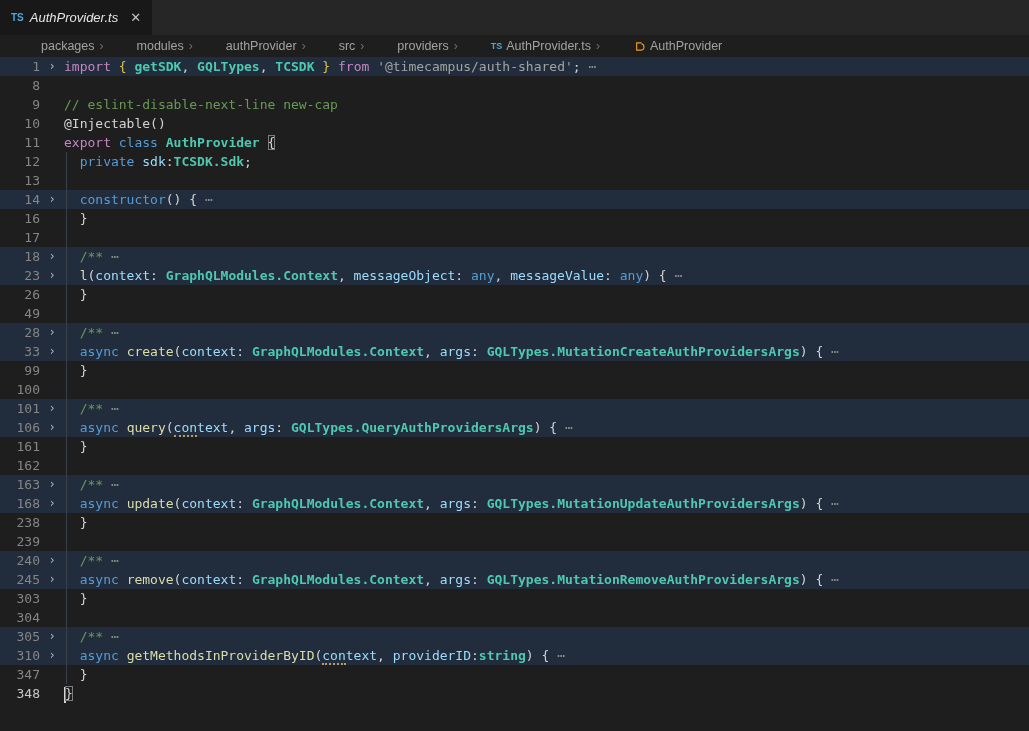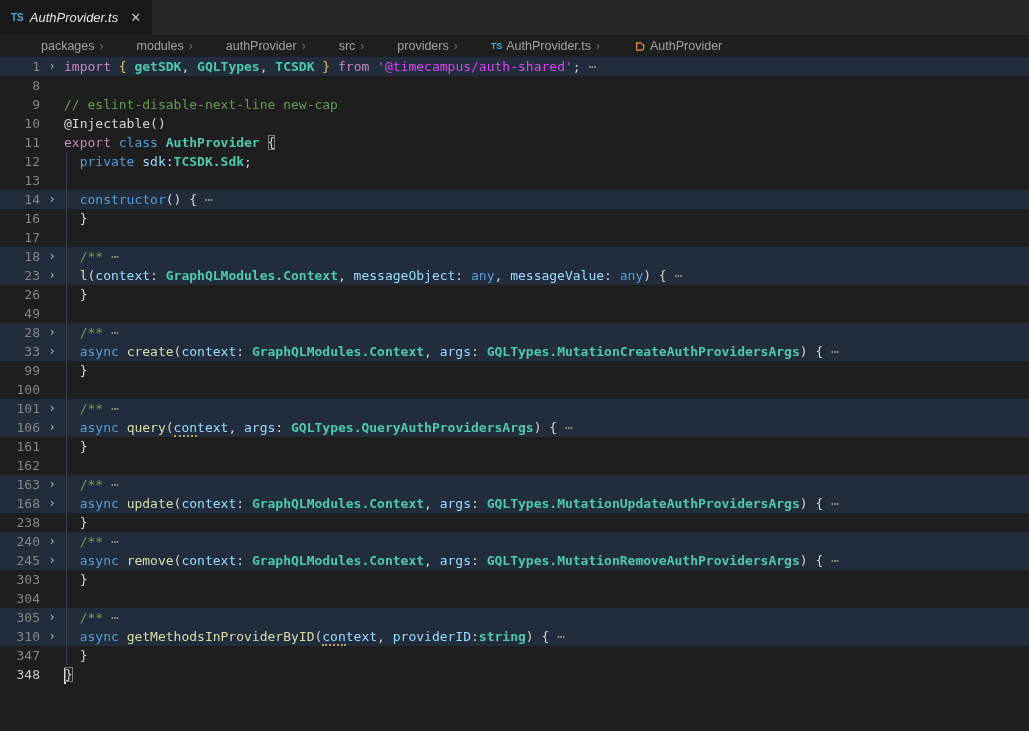--- a/index.html
+++ b/index.html
@@ -33,21 +33,21 @@
 
   .tk-pink{color:#c586c0;}
   .tk-blue{color:#569cd6;}
   .tk-teal{color:#4ec9b0;font-weight:bold;}
   .tk-yellow{color:#dcdcaa;}
   .tk-lblue{color:#9cdcfe;}
   .tk-lblueu{color:#9cdcfe;border-bottom:2px dotted #b99f5f;}
   .tk-fg{color:#d4d4d4;}
   .tk-fgbox{color:#d4d4d4;outline:1px solid #7e7e7e;outline-offset:-1px;}
   .tk-gold{color:#e2c04c;}
-  .tk-str{color:#d946ef;margin-top:24px;}
+  .tk-str{color:#a3a3a3;margin-top:24px;}
   .tk-com{color:#6a9955;}
   .tk-ell{color:#8b8b8b;}
   .cursor{display:inline-block;width:2px;height:16px;background:#d4d4d4;vertical-align:middle;margin-right:-1px;}
 </style>
 </head>
 <body>
 
 <div class="window">
 
   <div class="tab-bar">
@@ -111,20 +111,21 @@
       <div class="row hl"><div class="ln">33</div><div class="fold">›</div><div class="code"><span class="guide"></span><span class="segs"><span class="tk-fg">  </span><span class="tk-blue">async</span><span class="tk-fg"> </span><span class="tk-yellow">create</span><span class="tk-fg">(</span><span class="tk-lblue">context</span><span class="tk-fg">: </span><span class="tk-teal">GraphQLModules.Context</span><span class="tk-fg">, </span><span class="tk-lblue">args</span><span class="tk-fg">: </span><span class="tk-teal">GQLTypes.MutationCreateAuthProvidersArgs</span><span class="tk-fg">) { </span><span class="tk-ell">⋯</span></span></div></div>
       <div class="row"><div class="ln">99</div><div class="fold"></div><div class="code"><span class="guide"></span><span class="segs"><span class="tk-fg">  }</span></span></div></div>
       <div class="row"><div class="ln">100</div><div class="fold"></div><div class="code"><span class="guide"></span><span class="segs"></span></div></div>
       <div class="row hl"><div class="ln">101</div><div class="fold">›</div><div class="code"><span class="guide"></span><span class="segs"><span class="tk-fg">  </span><span class="tk-com">/** </span><span class="tk-ell">⋯</span></span></div></div>
       <div class="row hl"><div class="ln">106</div><div class="fold">›</div><div class="code"><span class="guide"></span><span class="segs"><span class="tk-fg">  </span><span class="tk-blue">async</span><span class="tk-fg"> </span><span class="tk-yellow">query</span><span class="tk-fg">(</span><span class="tk-lblueu">con</span><span class="tk-lblue">text</span><span class="tk-fg">, </span><span class="tk-lblue">args</span><span class="tk-fg">: </span><span class="tk-teal">GQLTypes.QueryAuthProvidersArgs</span><span class="tk-fg">) { </span><span class="tk-ell">⋯</span></span></div></div>
       <div class="row"><div class="ln">161</div><div class="fold"></div><div class="code"><span class="guide"></span><span class="segs"><span class="tk-fg">  }</span></span></div></div>
       <div class="row"><div class="ln">162</div><div class="fold"></div><div class="code"><span class="guide"></span><span class="segs"></span></div></div>
       <div class="row hl"><div class="ln">163</div><div class="fold">›</div><div class="code"><span class="guide"></span><span class="segs"><span class="tk-fg">  </span><span class="tk-com">/** </span><span class="tk-ell">⋯</span></span></div></div>
       <div class="row hl"><div class="ln">168</div><div class="fold">›</div><div class="code"><span class="guide"></span><span class="segs"><span class="tk-fg">  </span><span class="tk-blue">async</span><span class="tk-fg"> </span><span class="tk-yellow">update</span><span class="tk-fg">(</span><span class="tk-lblue">context</span><span class="tk-fg">: </span><span class="tk-teal">GraphQLModules.Context</span><span class="tk-fg">, </span><span class="tk-lblue">args</span><span class="tk-fg">: </span><span class="tk-teal">GQLTypes.MutationUpdateAuthProvidersArgs</span><span class="tk-fg">) { </span><span class="tk-ell">⋯</span></span></div></div>
       <div class="row"><div class="ln">238</div><div class="fold"></div><div class="code"><span class="guide"></span><span class="segs"><span class="tk-fg">  }</span></span></div></div>
+      <div class="row"><div class="ln">239</div><div class="fold"></div><div class="code"><span class="guide"></span><span class="segs"></span></div></div>
       <div class="row hl"><div class="ln">240</div><div class="fold">›</div><div class="code"><span class="guide"></span><span class="segs"><span class="tk-fg">  </span><span class="tk-com">/** </span><span class="tk-ell">⋯</span></span></div></div>
       <div class="row hl"><div class="ln">245</div><div class="fold">›</div><div class="code"><span class="guide"></span><span class="segs"><span class="tk-fg">  </span><span class="tk-blue">async</span><span class="tk-fg"> </span><span class="tk-yellow">remove</span><span class="tk-fg">(</span><span class="tk-lblue">context</span><span class="tk-fg">: </span><span class="tk-teal">GraphQLModules.Context</span><span class="tk-fg">, </span><span class="tk-lblue">args</span><span class="tk-fg">: </span><span class="tk-teal">GQLTypes.MutationRemoveAuthProvidersArgs</span><span class="tk-fg">) { </span><span class="tk-ell">⋯</span></span></div></div>
       <div class="row"><div class="ln">303</div><div class="fold"></div><div class="code"><span class="guide"></span><span class="segs"><span class="tk-fg">  }</span></span></div></div>
       <div class="row"><div class="ln">304</div><div class="fold"></div><div class="code"><span class="guide"></span><span class="segs"></span></div></div>
       <div class="row hl"><div class="ln">305</div><div class="fold">›</div><div class="code"><span class="guide"></span><span class="segs"><span class="tk-fg">  </span><span class="tk-com">/** </span><span class="tk-ell">⋯</span></span></div></div>
       <div class="row hl"><div class="ln">310</div><div class="fold">›</div><div class="code"><span class="guide"></span><span class="segs"><span class="tk-fg">  </span><span class="tk-blue">async</span><span class="tk-fg"> </span><span class="tk-yellow">getMethodsInProviderByID</span><span class="tk-fg">(</span><span class="tk-lblueu">con</span><span class="tk-lblue">text</span><span class="tk-fg">, </span><span class="tk-lblue">providerID</span><span class="tk-fg">:</span><span class="tk-teal">string</span><span class="tk-fg">) { </span><span class="tk-ell">⋯</span></span></div></div>
       <div class="row"><div class="ln">347</div><div class="fold"></div><div class="code"><span class="guide"></span><span class="segs"><span class="tk-fg">  }</span></span></div></div>
       <div class="row"><div class="ln active">348</div><div class="fold"></div><div class="code"><span class="segs"><span class="cursor"></span><span class="tk-fgbox">}</span></span></div></div>
     </div>
 

